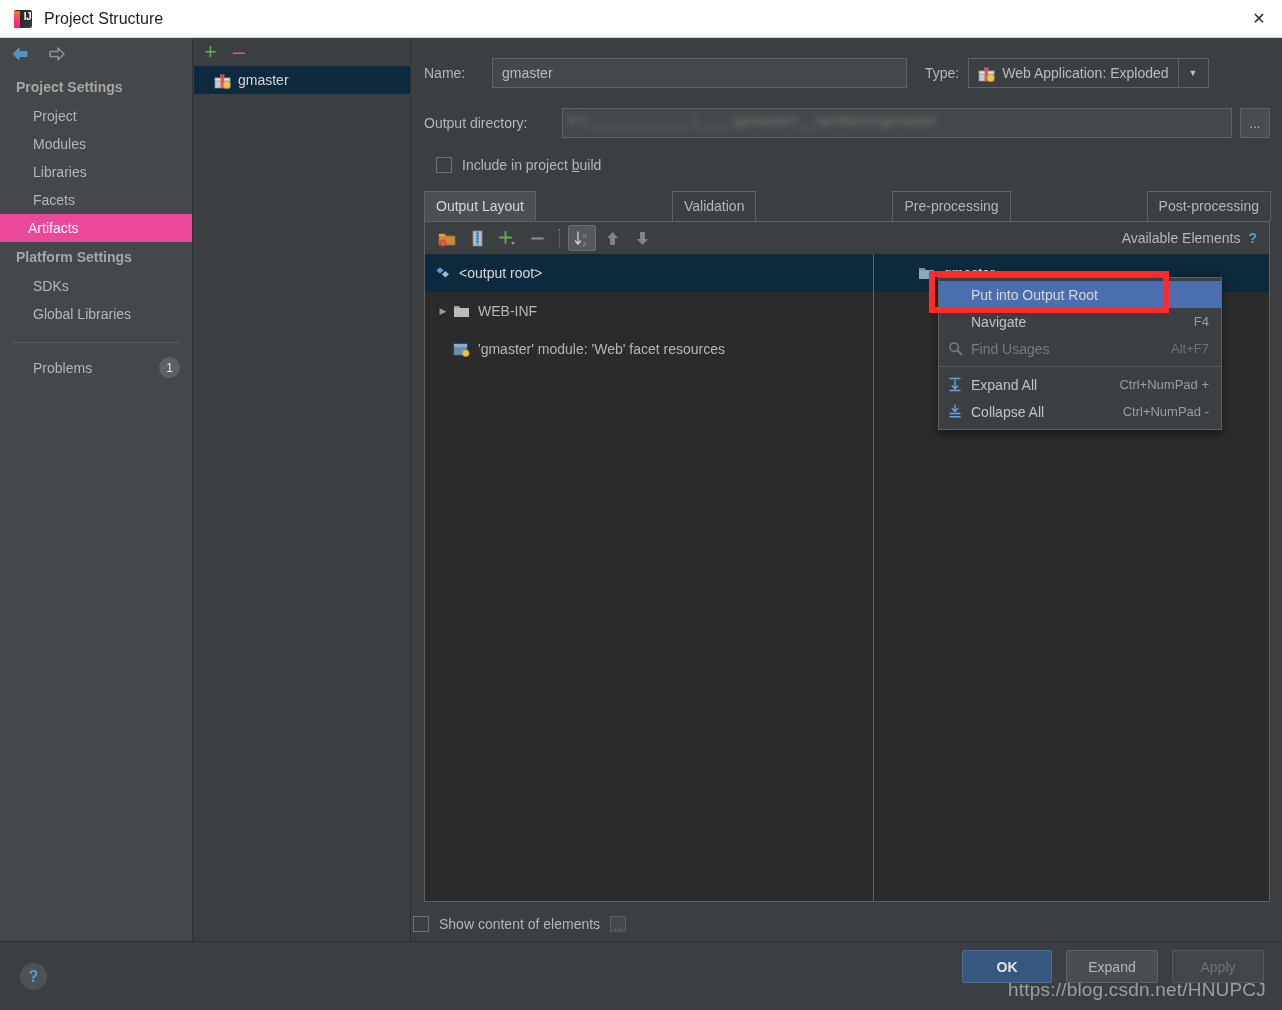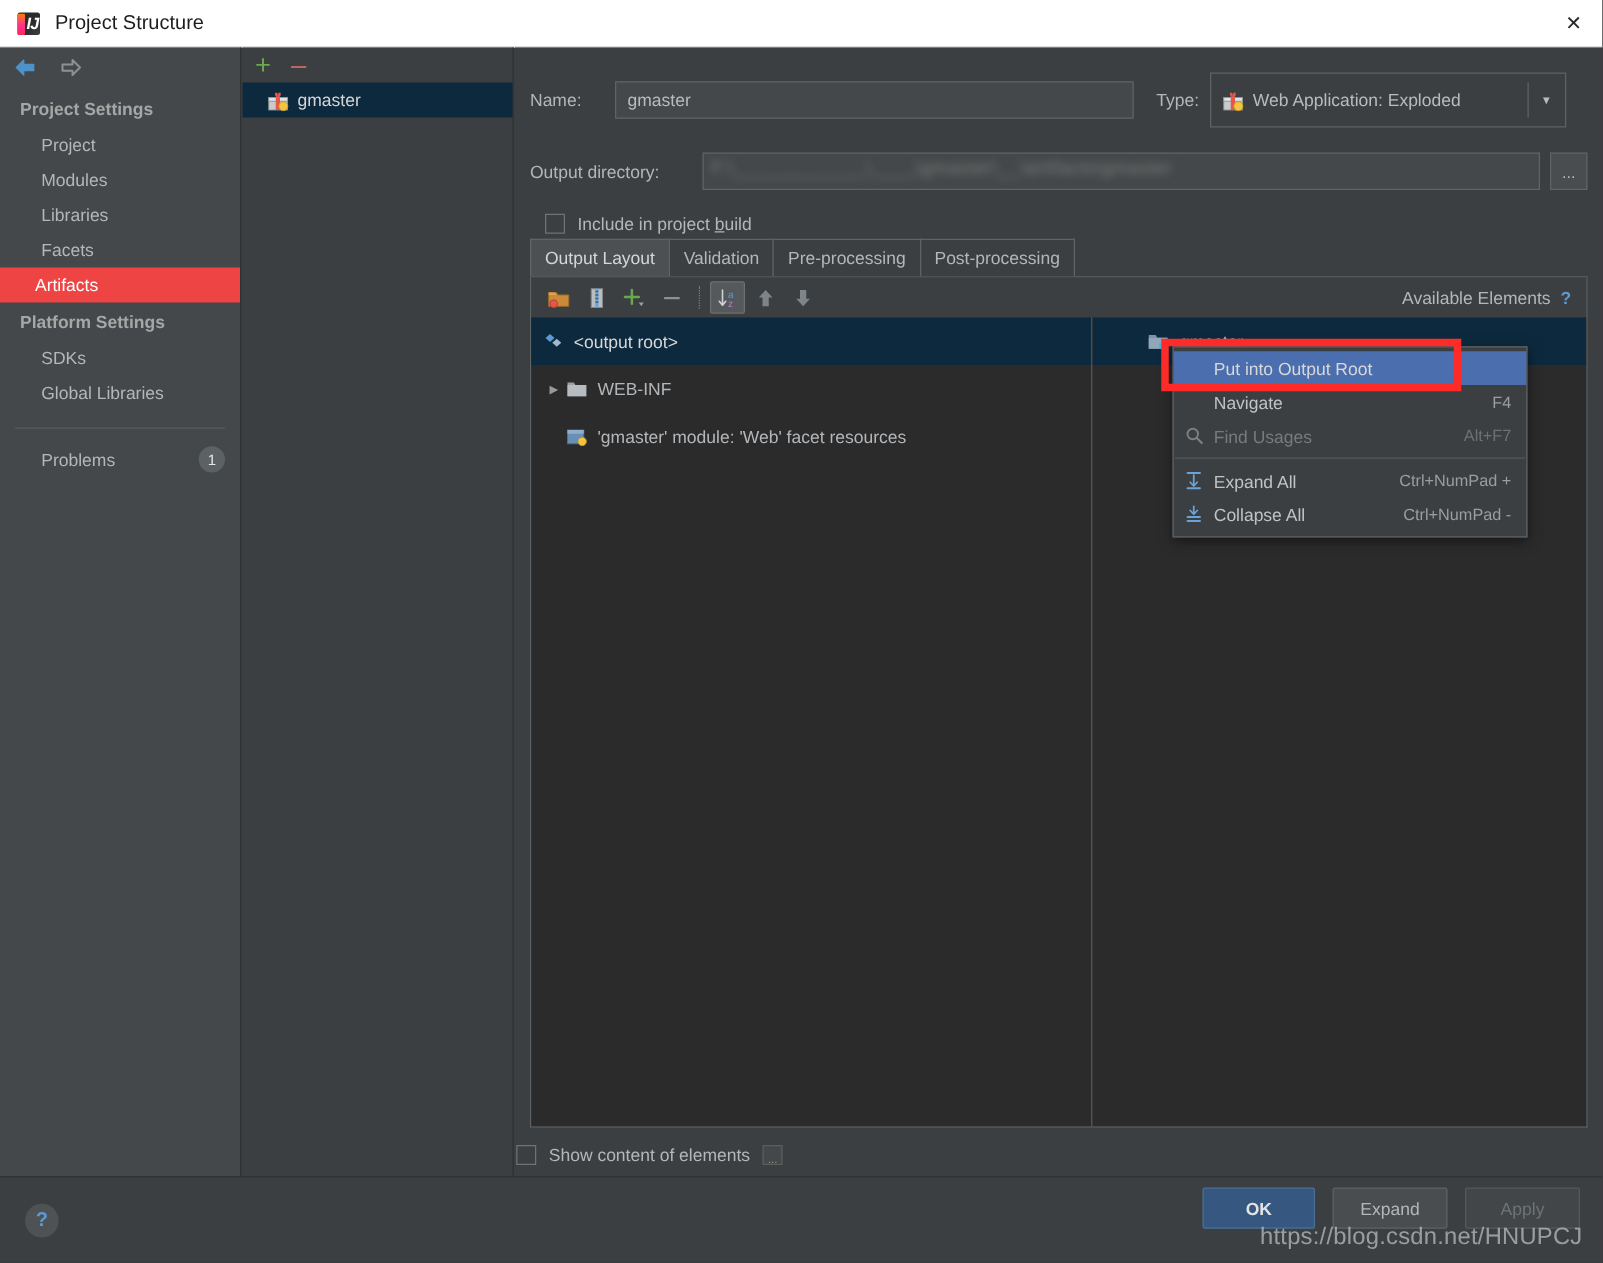--- a/index.html
+++ b/index.html
@@ -34,22 +34,22 @@
     border-radius: 2px;
   }
   .title-icon .ij-bar {
     position: absolute; left: 1px; bottom: 1px;
     width: 6px; height: 17px;
     background: linear-gradient(180deg,#f97a12 0%,#ff318c 55%,#fe2857 100%);
     border-radius: 1px;
   }
   .title-icon .ij-text {
     position: absolute; right: 2px; top: 3px;
-    color: #ffffff; font-size: 13px; font-weight: bold;
-    letter-spacing: -0.5px; line-height: 1; font-style: italic;
+    color: #ffffff; font-size: 10px; font-weight: bold;
+    letter-spacing: -0.5px; line-height: 1;
   }
   .title-text {
     margin-left: 11px;
     font-size: 16px; color: #1d1d1d;
   }
   .titlebar-close {
     position: absolute; right: 0; top: 0;
     width: 46px; height: 37px;
     display: flex; align-items: center; justify-content: center;
     color: #2b2b2b; font-size: 16px;
@@ -72,21 +72,21 @@
     font-size: 14px; font-weight: bold; color: #a6a6a6;
     padding: 7px 0 7px 16px;
   }
   .sidebar-item {
     font-size: 14px; color: #b4b7ba;
     padding: 6px 0 6px 33px;
     cursor: pointer;
     white-space: nowrap;
   }
   .sidebar-item.selected {
-    background: #ef4444; color: #ffffff; padding-left: 28px;
+    background: #ec4899; color: #ffffff; padding-left: 28px;
   }
   .sidebar-sep {
     margin: 14px 12px 10px 12px;
     border-top: 1px solid #555a5d;
   }
   .sidebar-problems {
     display: flex; align-items: center;
     font-size: 14px; color: #b4b7ba;
     padding: 4px 12px 4px 33px;
     cursor: pointer;
@@ -145,21 +145,21 @@
     font-size: 14px; font-family: "Liberation Sans", sans-serif;
     padding: 0 9px; display: flex; align-items: center;
   }
   .lbl-type {
     font-size: 14px; color: #b4b7ba; margin-left: 18px;
     flex: none;
   }
   .combo {
     display: flex; align-items: center;
     border: 1px solid #5e6366; background: #3c3f41;
-    height: 44px; margin-left: 9px; gap: 44px;
+    height: 30px; margin-left: 9px;
   }
   .combo .val {
     display: flex; align-items: center; gap: 7px;
     padding: 0 9px; color: #bbbbbb; font-size: 14px;
     white-space: nowrap;
   }
   .combo .arrow {
     width: 30px; height: 28px;
     border-left: 1px solid #5e6366;
     display: flex; align-items: center; justify-content: center;
@@ -451,21 +451,21 @@
         <span class="blur-path">F:\____________\____\gmaster\__\artifacts\gmaster</span>
       </span>
       <span class="browse-btn">...</span>
     </div>
 
     <div class="checkbox-row" style="margin-top:19px;">
       <span class="cbox"></span>
       <span class="cbox-lbl"><span>Include in project </span><u>b</u><span>uild</span></span>
     </div>
 
-    <div class="tabs" style="margin-top:4px;">
+    <div class="tabs" style="margin-top:18px;justify-content:space-between;">
       <div class="tab active">Output Layout</div>
       <div class="tab">Validation</div>
       <div class="tab">Pre-processing</div>
       <div class="tab">Post-processing</div>
     </div>
 
     <div class="editor-wrap">
 
       <div class="editor-toolbar">
         <span class="tbtn">

